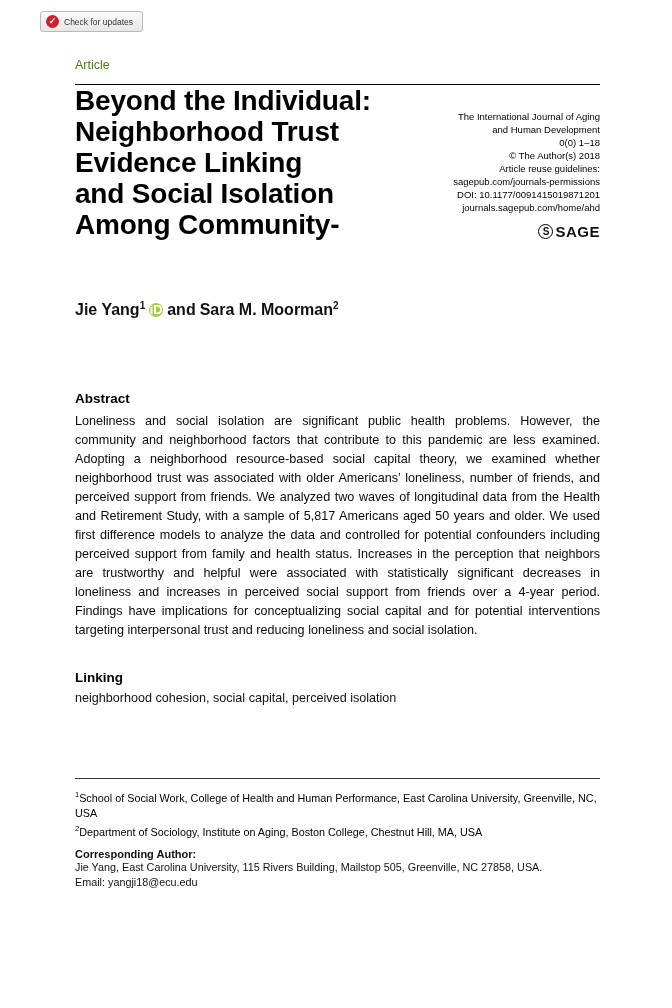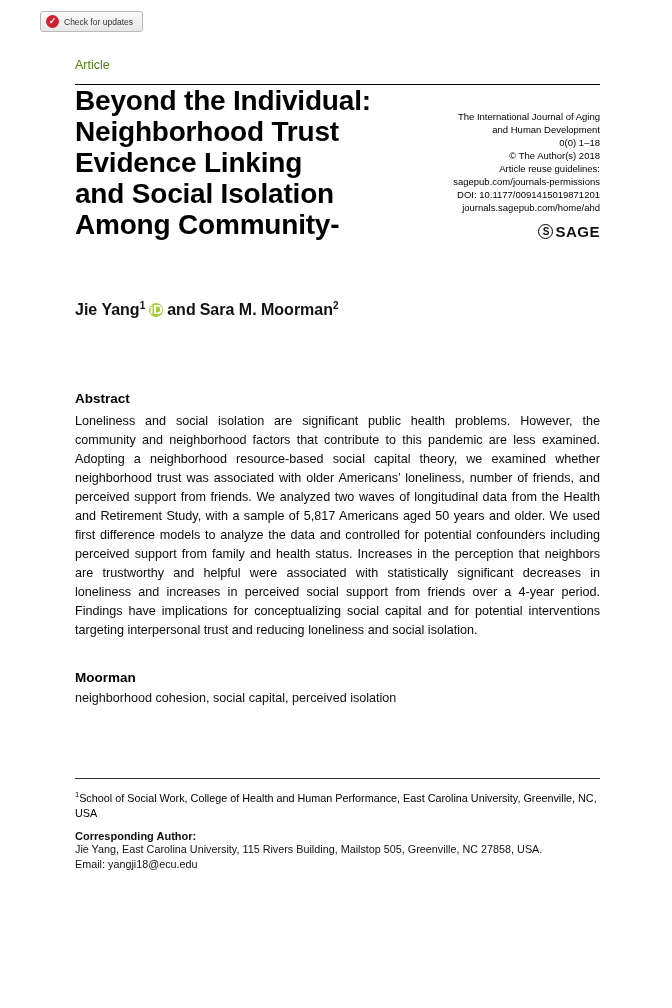--- a/index.html
+++ b/index.html
@@ -209,24 +209,25 @@
   <div class="authors">
     <span><span>Jie Yang</span><sup>1</sup></span>
     <span class="orcid">iD</span>
     <span>and</span>
     <span><span>Sara M. Moorman</span><sup>2</sup></span>
   </div>
 
   <div class="section-heading abstract-heading">Abstract</div>
   <div class="abstract-text">Loneliness and social isolation are significant public health problems. However, the community and neighborhood factors that contribute to this pandemic are less examined. Adopting a neighborhood resource-based social capital theory, we examined whether neighborhood trust was associated with older Americans’ loneliness, number of friends, and perceived support from friends. We analyzed two waves of longitudinal data from the Health and Retirement Study, with a sample of 5,817 Americans aged 50 years and older. We used first difference models to analyze the data and controlled for potential confounders including perceived support from family and health status. Increases in the perception that neighbors are trustworthy and helpful were associated with statistically significant decreases in loneliness and increases in perceived social support from friends over a 4-year period. Findings have implications for conceptualizing social capital and for potential interventions targeting interpersonal trust and reducing loneliness and social isolation.</div>
 
-  <div class="section-heading keywords-heading">Moorman</div>
+  <div class="section-heading keywords-heading">Linking</div>
   <div class="keywords-text">neighborhood cohesion, social capital, perceived isolation</div>
 
 </div>
 
 <div class="footnotes">
   <hr class="footnote-rule">
   <div class="affiliation"><sup>1</sup><span>School of Social Work, College of Health and Human Performance, East Carolina University, Greenville, NC, USA</span></div>
+  <div class="affiliation"><sup>2</sup><span>Department of Sociology, Institute on Aging, Boston College, Chestnut Hill, MA, USA</span></div>
   <div class="corr-heading">Corresponding Author:</div>
   <div class="corr-line">Jie Yang, East Carolina University, 115 Rivers Building, Mailstop 505, Greenville, NC 27858, USA.</div>
   <div class="corr-line"><span>Email: </span><span class="email-link">yangji18@ecu.edu</span></div>
 </div>
 
 </body></html>

